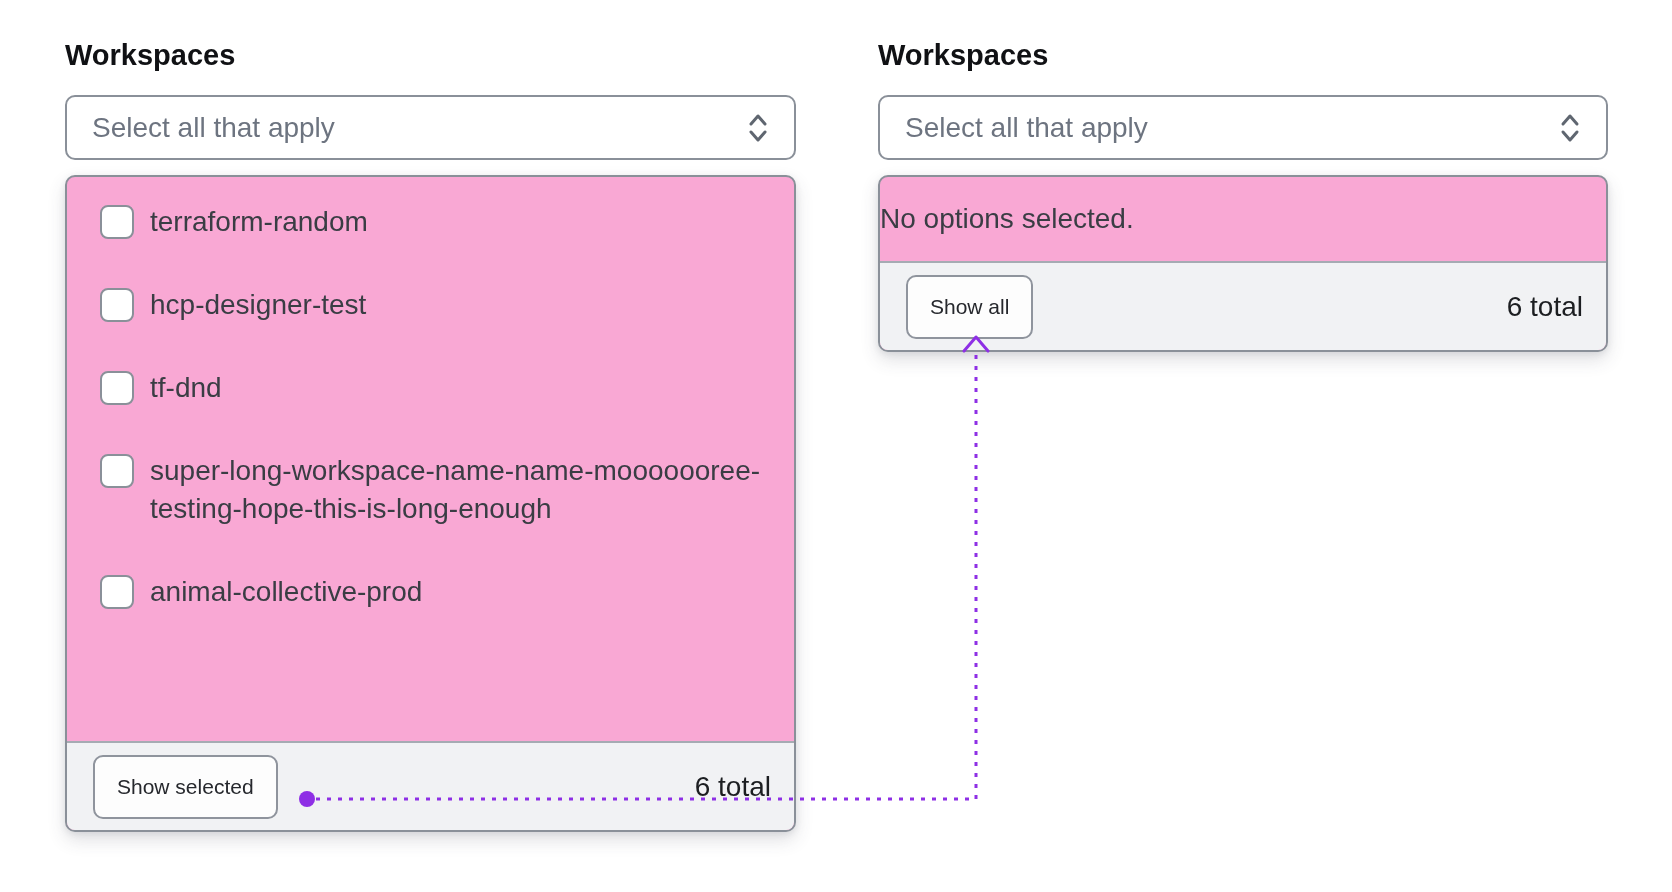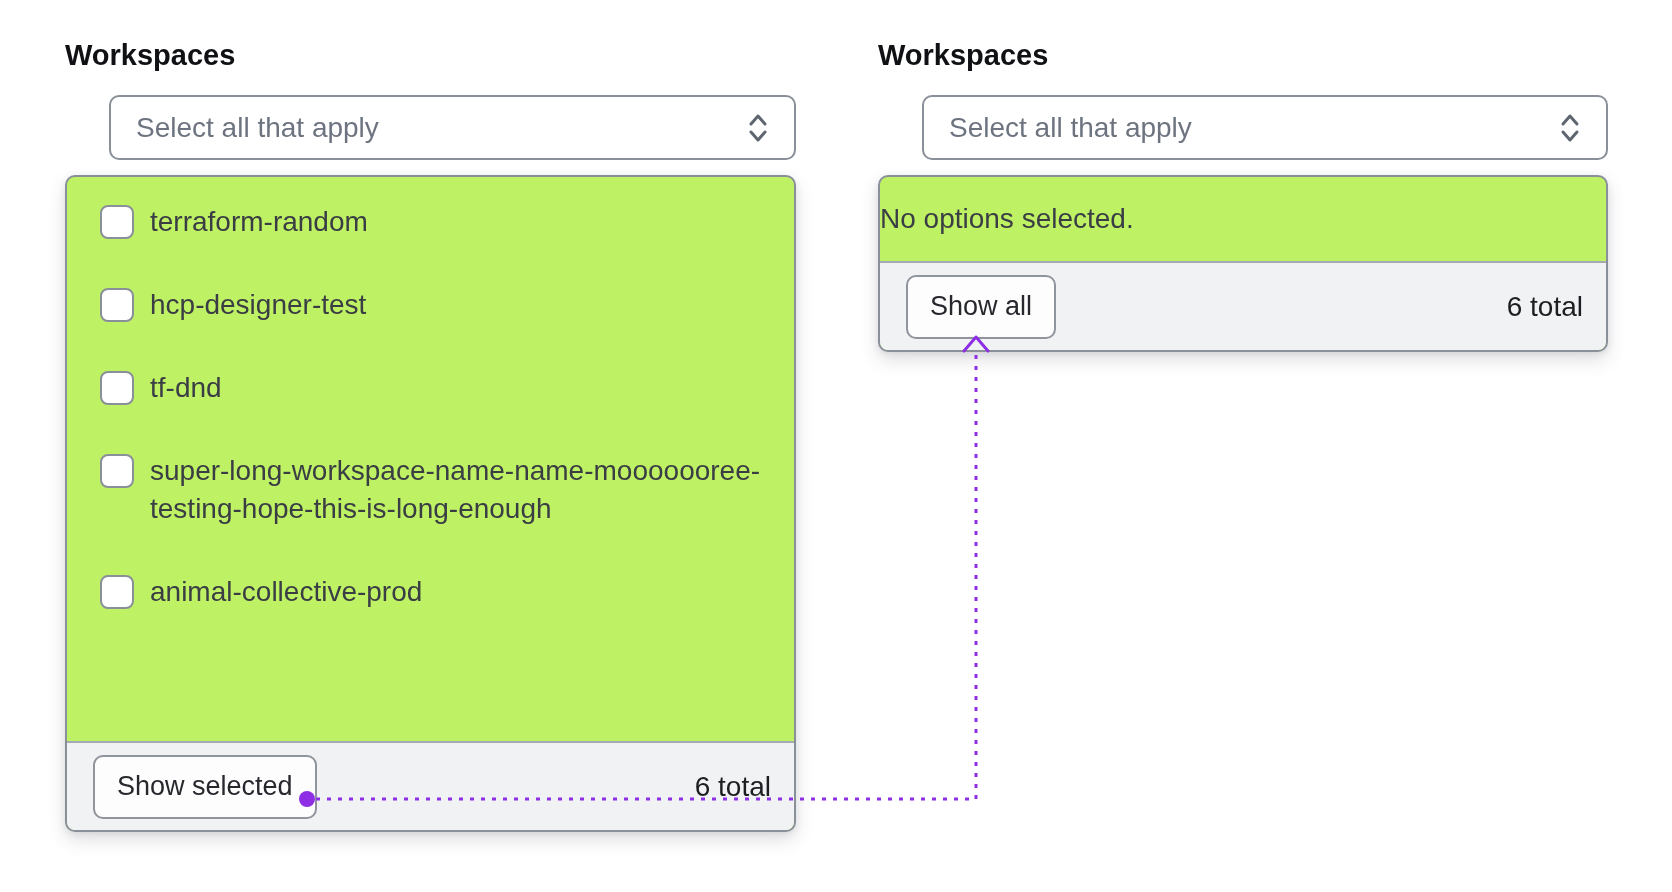--- a/index.html
+++ b/index.html
@@ -22,30 +22,29 @@
 
   .select-trigger {
     margin-top: 25px;
     height: 65px;
     border: 2px solid #8a9099;
     border-radius: 10px;
     background: #ffffff;
     display: flex; align-items: center; justify-content: space-between;
     padding: 0 24px 0 25px;
     cursor: pointer;
-    margin-left: 44px;
   }
   .select-placeholder { font-size: 28px; color: #6d7480; }
   .caret-icon { display: block; flex: none; }
 
   .dropdown-panel {
     margin-top: 15px;
     border: 2px solid #8a9099;
     border-radius: 10px;
-    background: #bef264;
+    background: #f9a8d4;
     box-shadow: 0 8px 18px rgba(60, 64, 80, 0.16), 0 2px 6px rgba(60, 64, 80, 0.10);
     display: flex; flex-direction: column;
     overflow: hidden;
   }
   .panel-left  { height: 657px; }
   .panel-right { height: 177px; }
 
   .option-list { flex: 1 1 auto; padding: 26px 25px 0 33px; overflow: hidden; }
   .option-row {
     display: flex; align-items: flex-start;
@@ -81,21 +80,21 @@
     display: flex; align-items: center; justify-content: space-between;
     padding: 0 23px 0 26px;
   }
   .footer-button {
     height: 64px;
     padding: 12px 22px;
     background: #fdfdfd;
     border: 2px solid #8f949d;
     border-radius: 10px;
     font-family: "Liberation Sans", sans-serif;
-    font-size: 27px; color: #26282d;
+    font-size: 21px; color: #26282d;
     display: flex; align-items: center;
     cursor: pointer;
   }
   .footer-total { font-size: 28px; color: #1c1e21; }
 
   .annotation-overlay {
     position: absolute; left: 0; top: 0;
     width: 1672px; height: 892px;
     z-index: 50;
     pointer-events: none;

